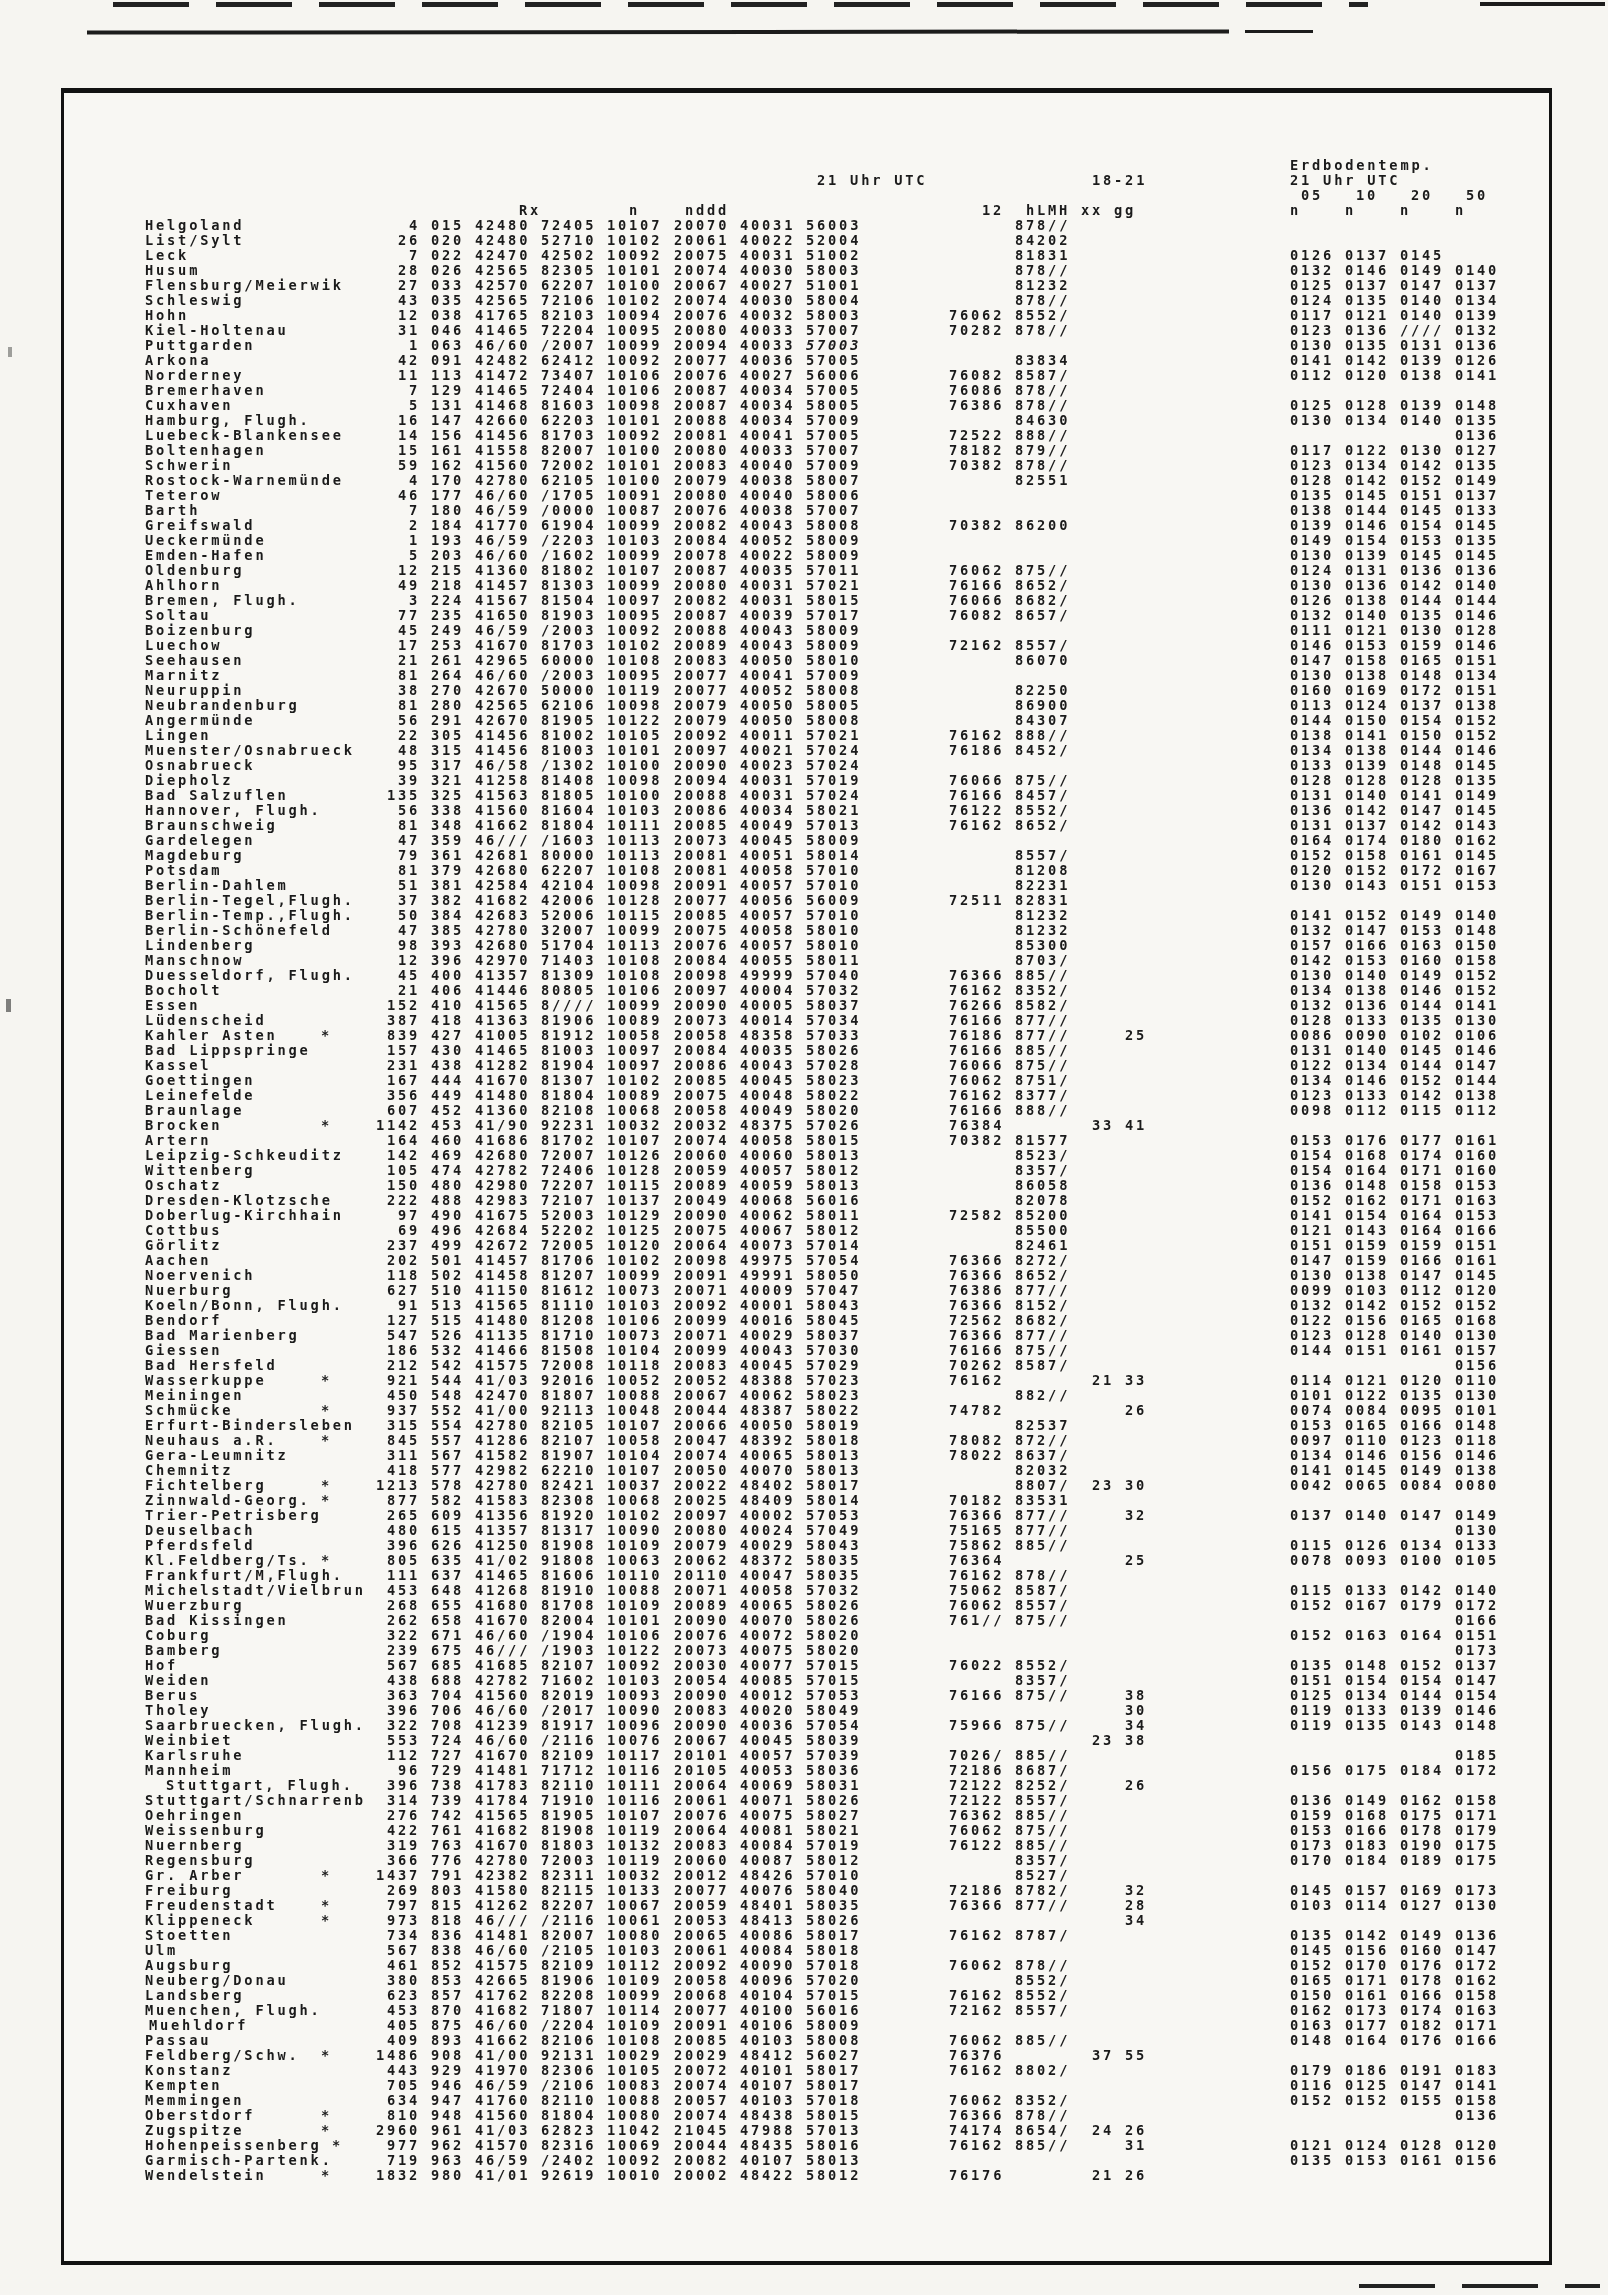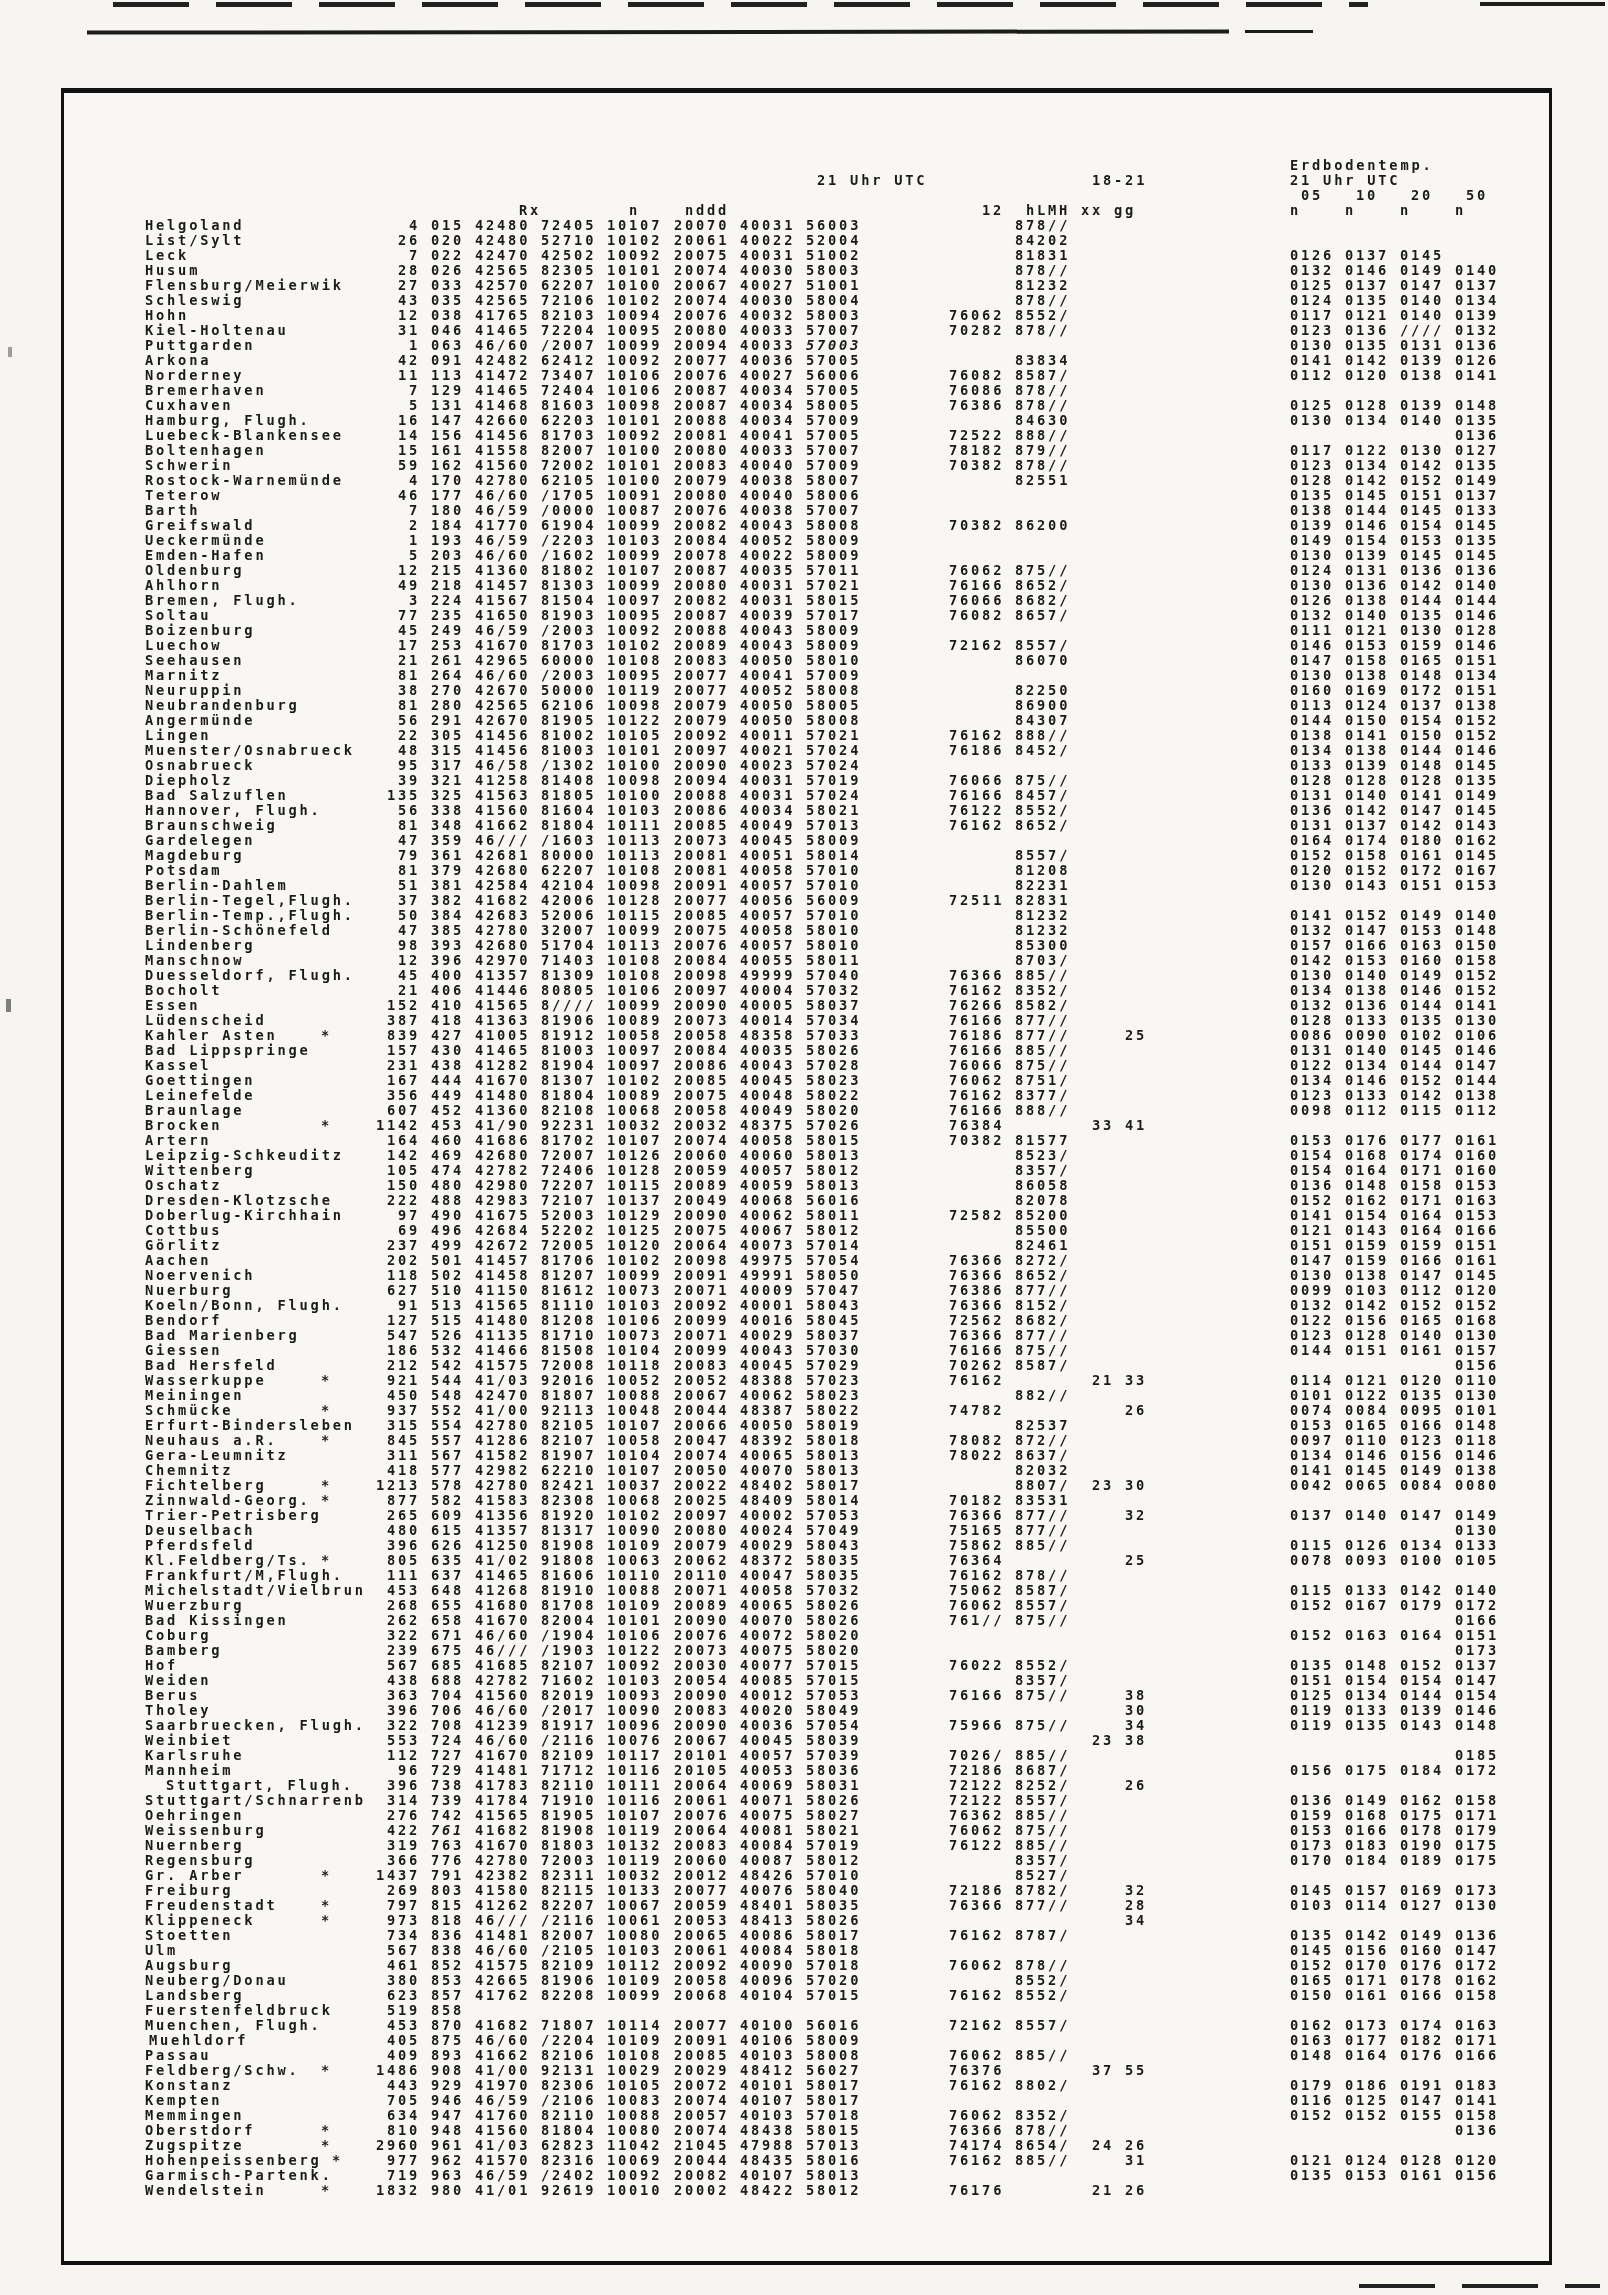--- a/index.html
+++ b/index.html
@@ -1792,21 +1792,21 @@
       <span style="left: 804px;">76362</span>
       <span style="left: 870px;">885//</span>
       <span style="left: 1145px;">0159</span>
       <span style="left: 1200px;">0168</span>
       <span style="left: 1255px;">0175</span>
       <span style="left: 1310px;">0171</span>
     </div>
     <div class="line">
       <span style="left: 0px;">Weissenburg</span>
       <span style="left: 242px;">422</span>
-      <span style="left: 286px; font-style: italic;">761</span>
+      <span style="left: 286px;">761</span>
       <span style="left: 330px;">41682</span>
       <span style="left: 396px;">81908</span>
       <span style="left: 462px;">10119</span>
       <span style="left: 529px;">20064</span>
       <span style="left: 595px;">40081</span>
       <span style="left: 661px;">58021</span>
       <span style="left: 804px;">76062</span>
       <span style="left: 870px;">875//</span>
       <span style="left: 1145px;">0153</span>
       <span style="left: 1200px;">0166</span>
@@ -1985,25 +1985,20 @@
       <span style="left: 595px;">40104</span>
       <span style="left: 661px;">57015</span>
       <span style="left: 804px;">76162</span>
       <span style="left: 870px;">8552/</span>
       <span style="left: 1145px;">0150</span>
       <span style="left: 1200px;">0161</span>
       <span style="left: 1255px;">0166</span>
       <span style="left: 1310px;">0158</span>
     </div>
     <div class="line">
-      <span style="left: 0px;">Fuerstenfeldbruck</span>
-      <span style="left: 242px;">519</span>
-      <span style="left: 286px;">858</span>
-    </div>
-    <div class="line">
       <span style="left: 0px;">Muenchen, Flugh.</span>
       <span style="left: 242px;">453</span>
       <span style="left: 286px;">870</span>
       <span style="left: 330px;">41682</span>
       <span style="left: 396px;">71807</span>
       <span style="left: 462px;">10114</span>
       <span style="left: 529px;">20077</span>
       <span style="left: 595px;">40100</span>
       <span style="left: 661px;">56016</span>
       <span style="left: 804px;">72162</span>

